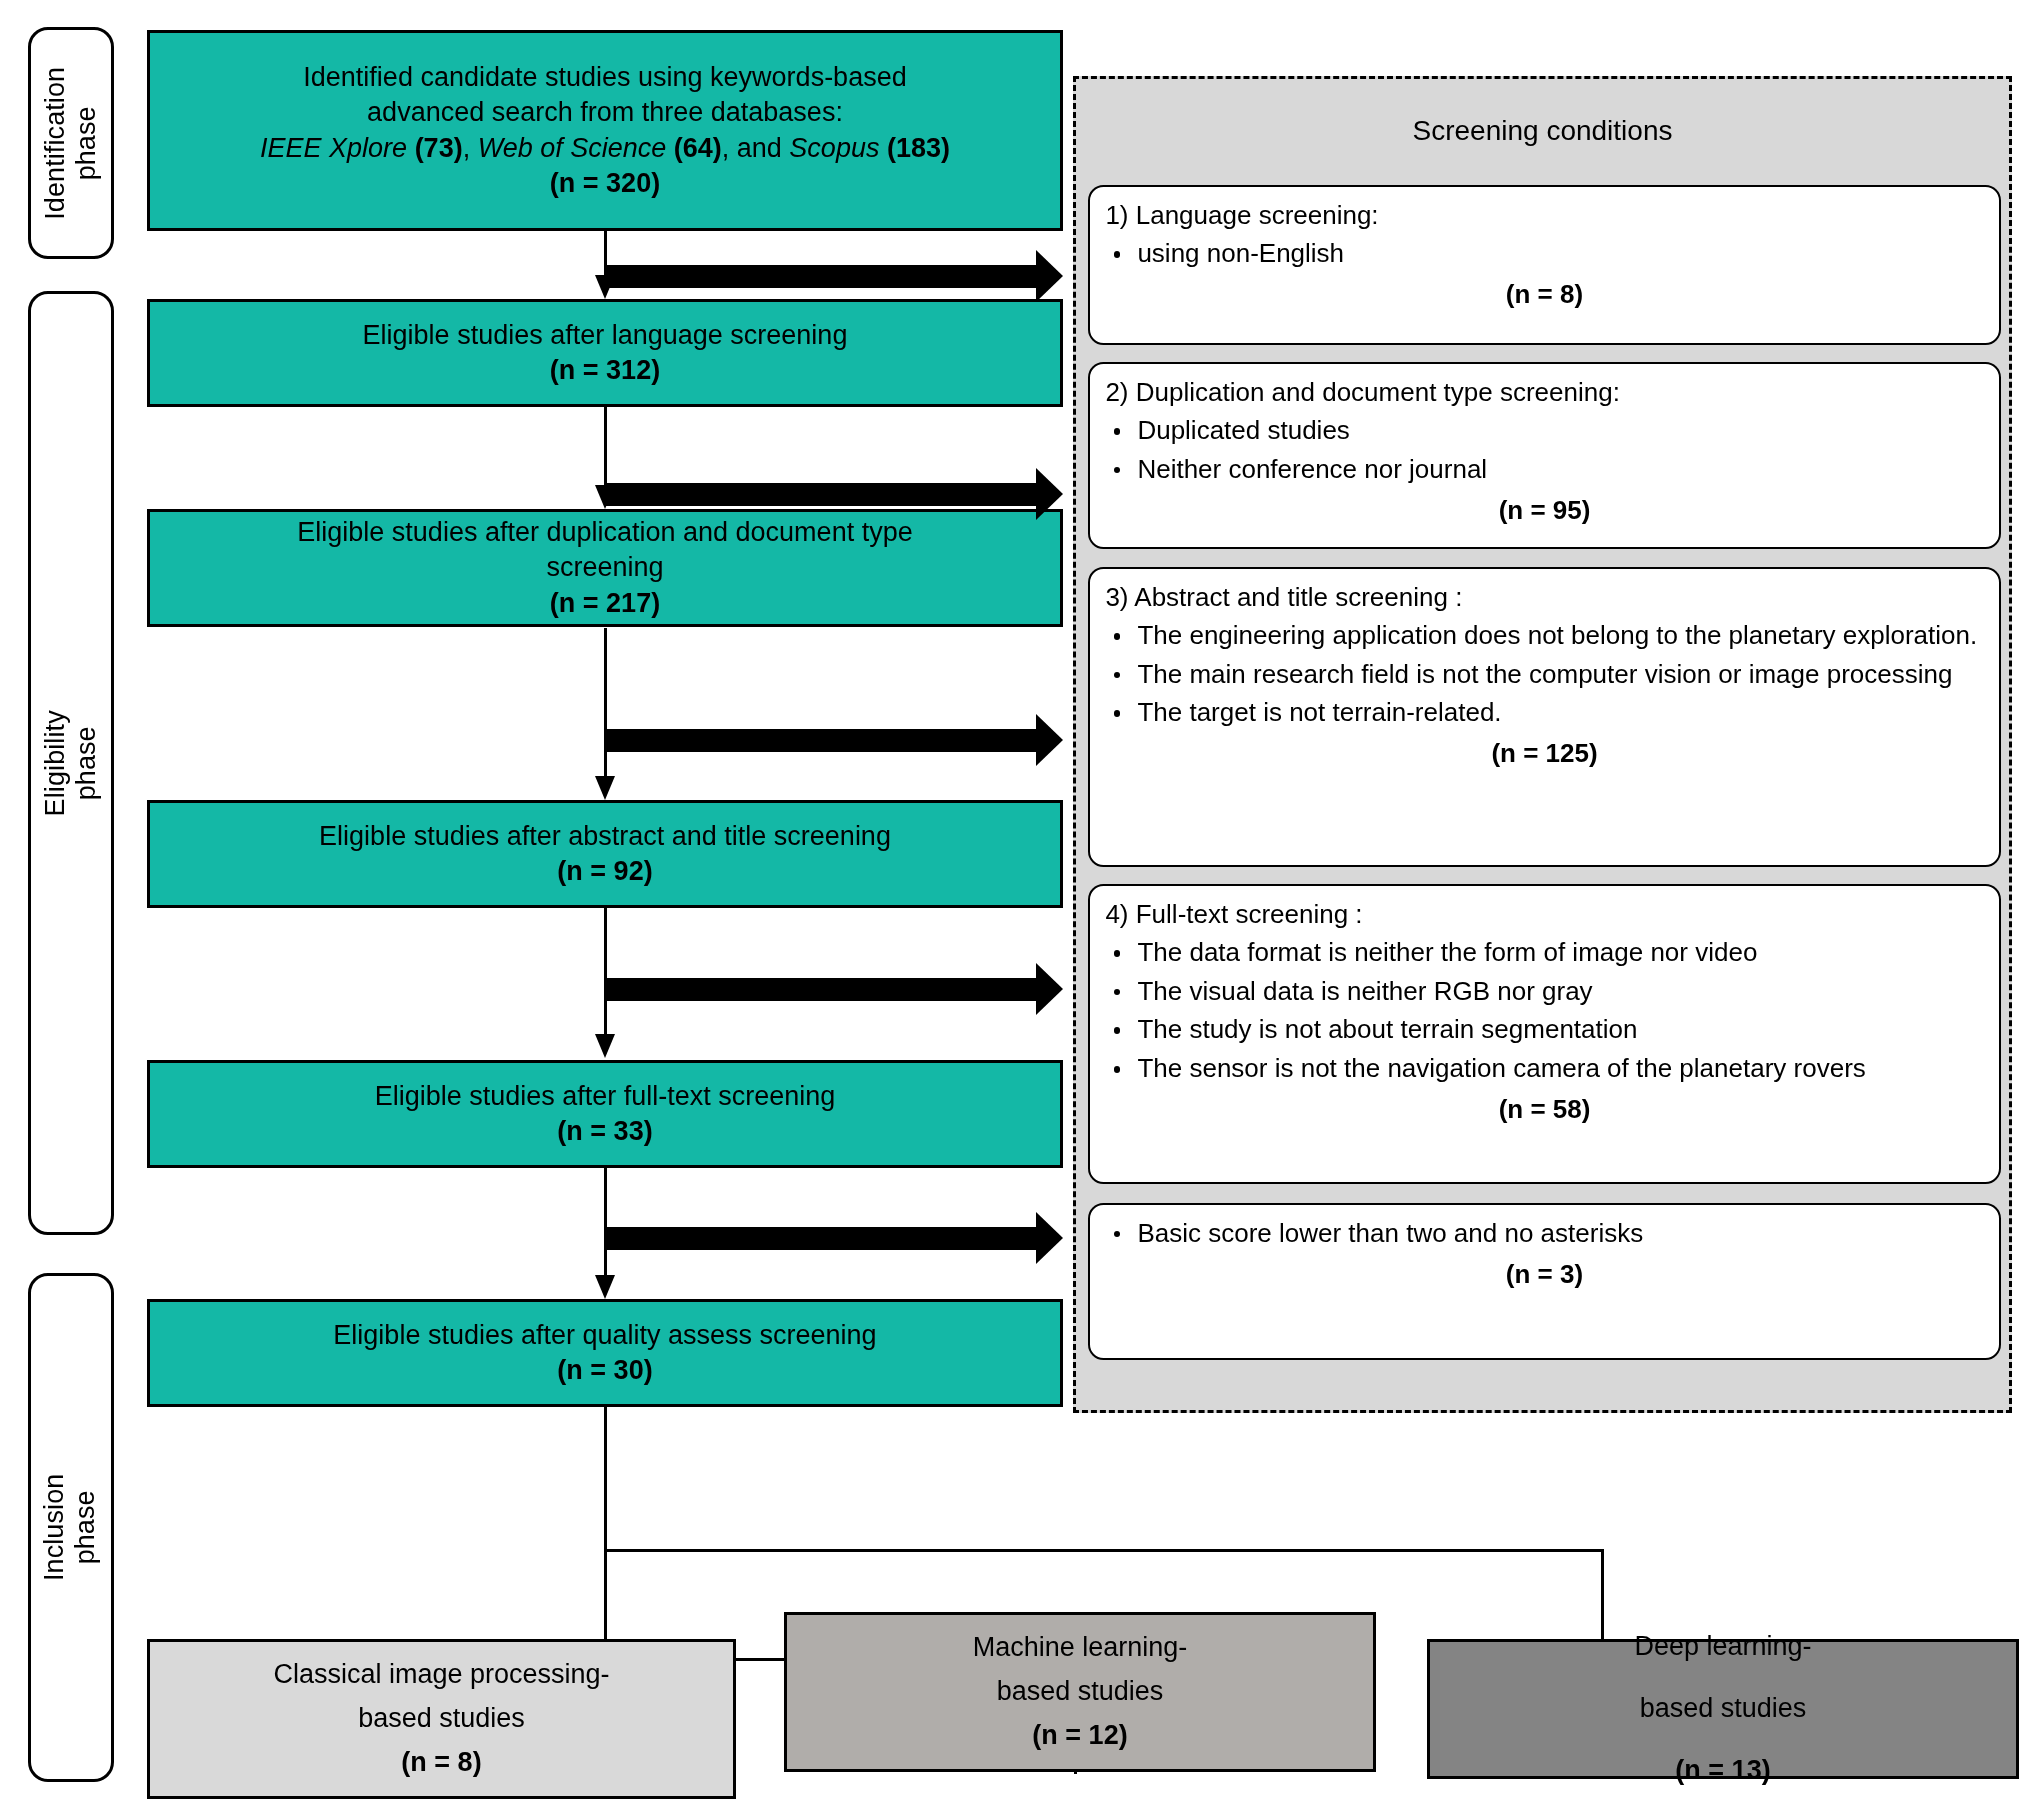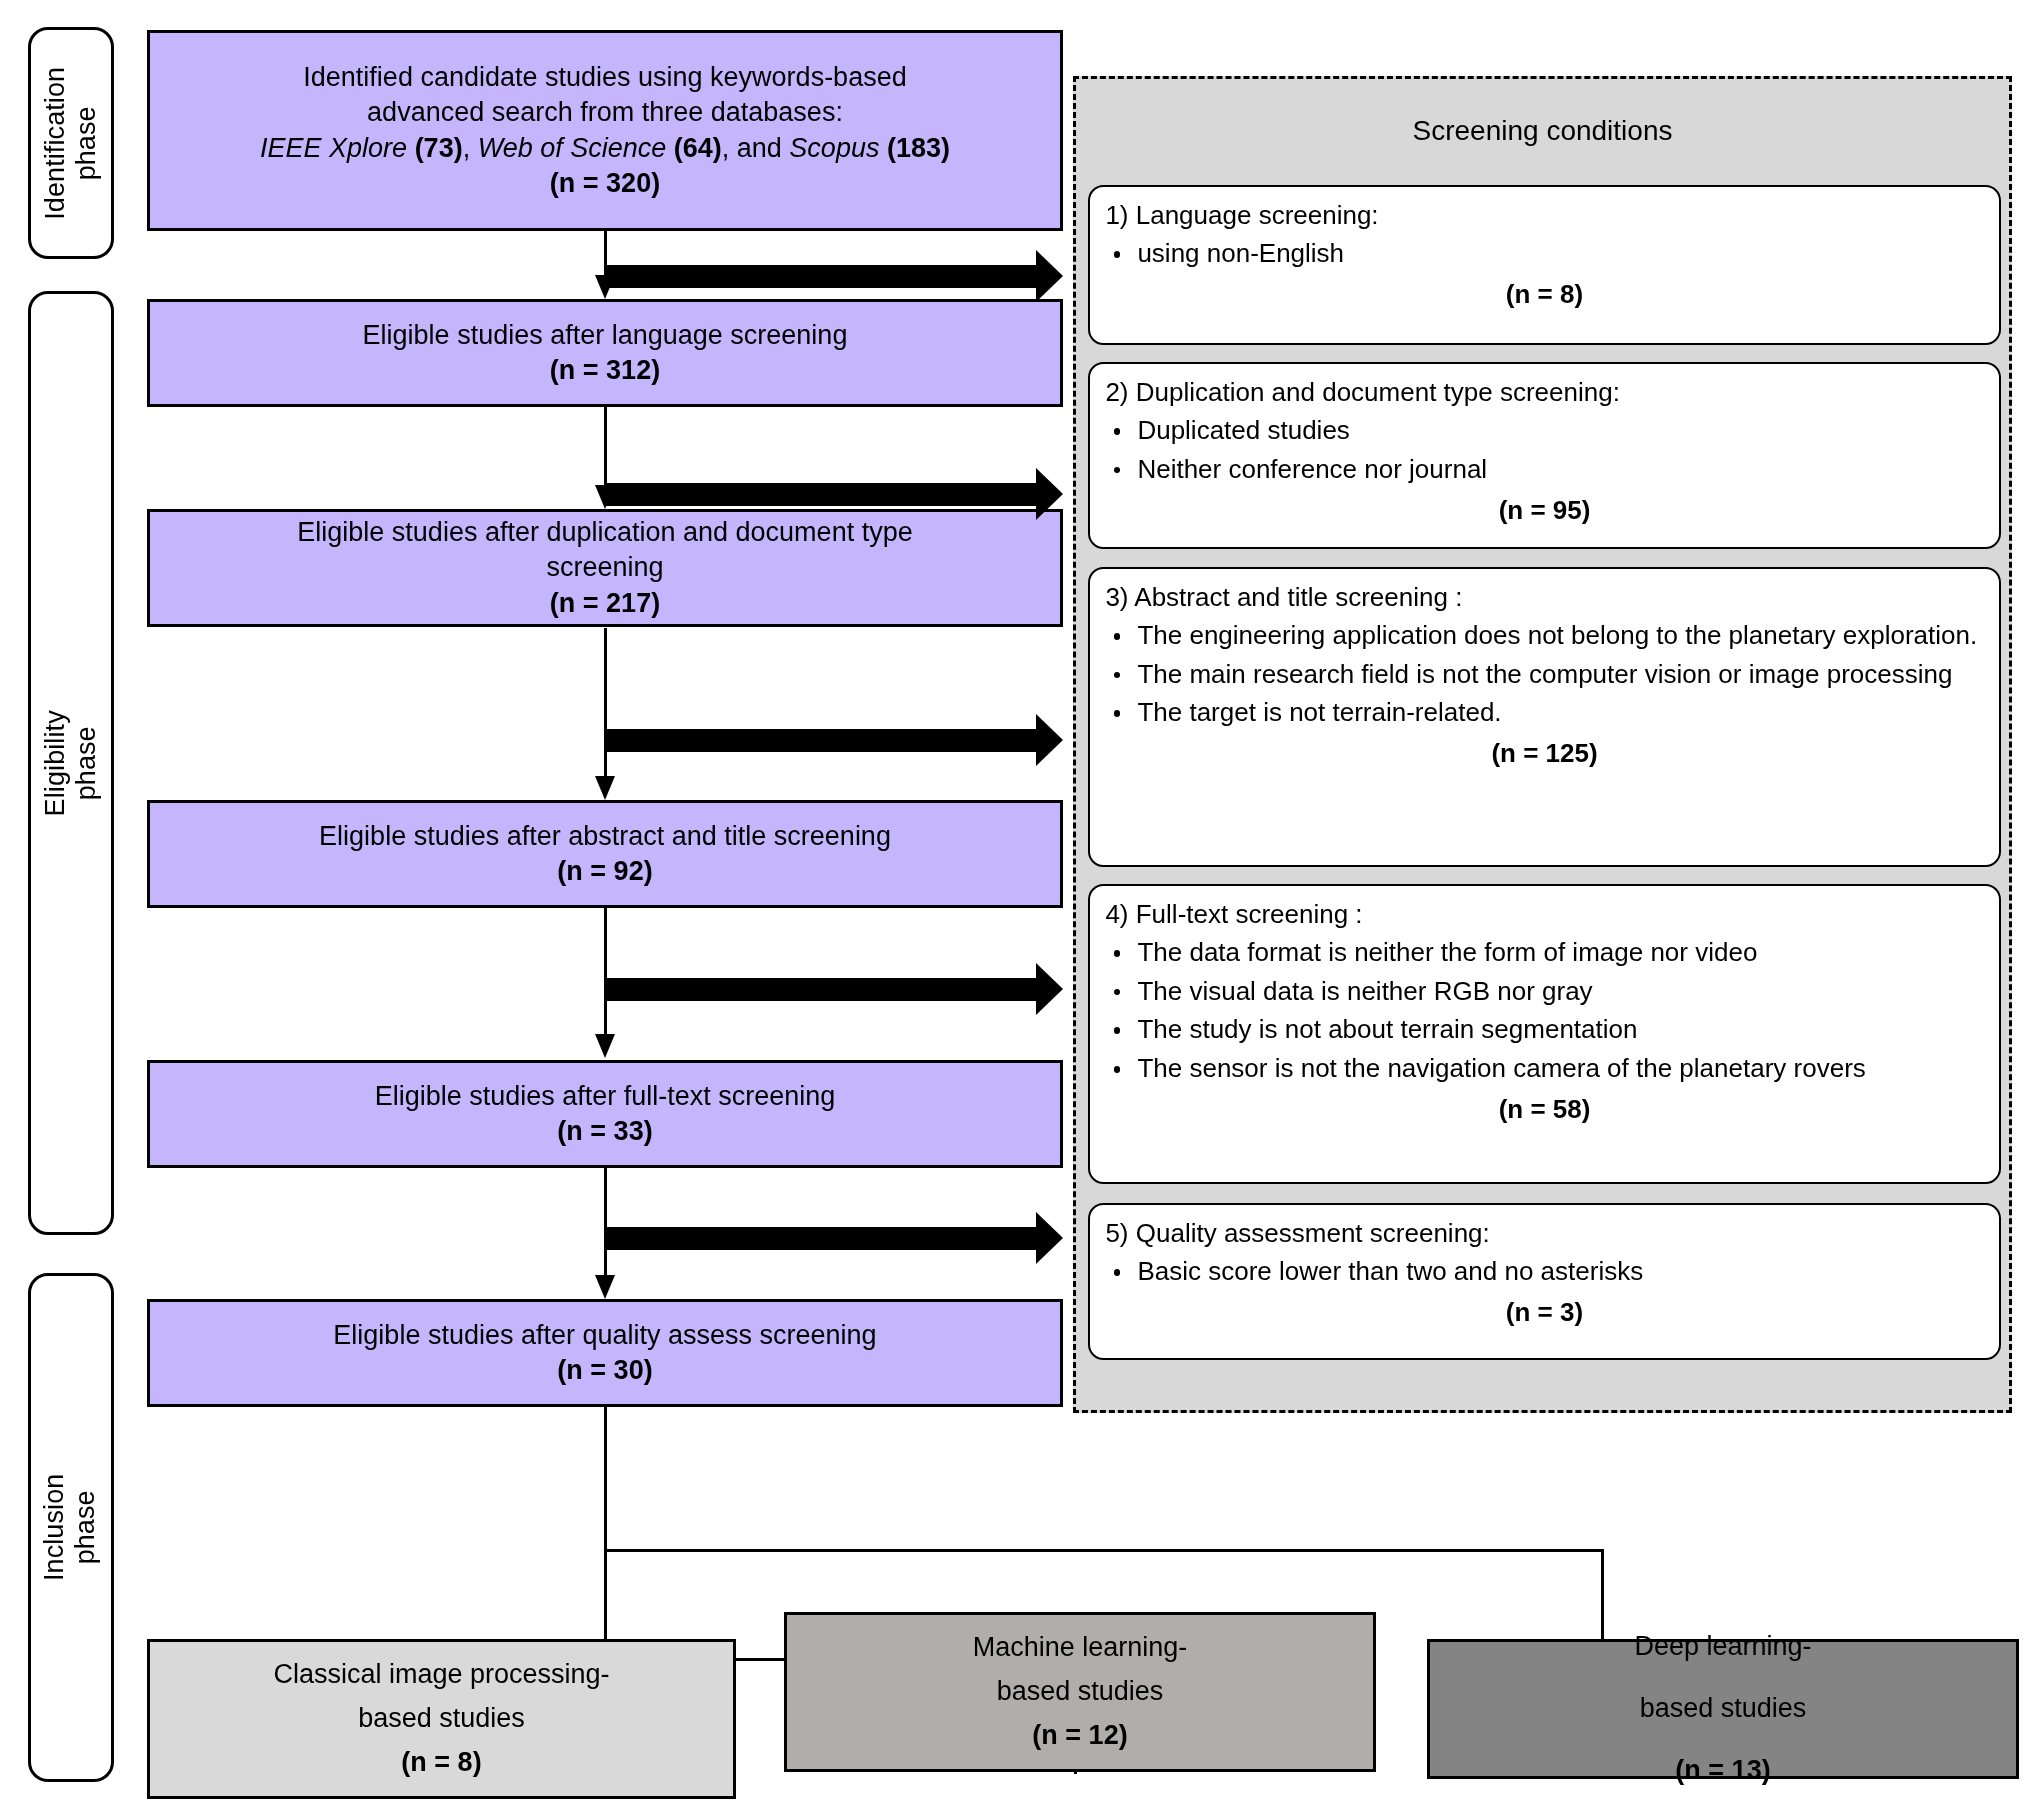--- a/index.html
+++ b/index.html
@@ -11,21 +11,21 @@
     position:absolute;border:3px solid #000;border-radius:20px;background:#fff;
     box-sizing:border-box;display:flex;align-items:center;justify-content:center;
   }
   .phase .rot{
     transform:rotate(-90deg);white-space:nowrap;text-align:center;
     font-size:27px;line-height:1.16;letter-spacing:0.1px;
   }
 
   
   .flowbox{
-    position:absolute;border:3px solid #000;background:#c4b5fd;box-sizing:border-box;
+    position:absolute;border:3px solid #000;background:#14b8a6;box-sizing:border-box;
     display:flex;flex-direction:column;align-items:center;justify-content:center;
     text-align:left;font-size:27px;line-height:1.30;padding:3.6px 13px;
   }
   .flowbox .n{font-weight:bold;}
   .flowbox .ital{font-style:italic;}
   .flowbox .bd{font-weight:bold;}
 
   
   .result{
     position:absolute;border:3px solid #000;box-sizing:border-box;
@@ -193,21 +193,20 @@
     <ul>
       <li class="nolast">The data format is neither the form of image nor video</li>
       <li class="nolast">The visual data is neither RGB nor gray</li>
       <li class="nolast">The study is not about terrain segmentation</li>
       <li>The sensor is not the navigation camera of the planetary rovers</li>
     </ul>
     <span class="tot">(n = 58)</span>
   </div>
 
   <div class="cond" style="left:1088px;top:1203px;width:913px;height:157px;">
-    <span class="hd">5) Quality assessment screening:</span>
     <ul>
       <li class="nolast">Basic score lower than two and no asterisks</li>
     </ul>
     <span class="tot">(n = 3)</span>
   </div>
 
   <div class="vline" style="left:604px;top:1407px;height:243px;"></div>
 
   <div class="hline" style="left:604px;top:1549px;width:1000px;"></div>
   <div class="vline" style="left:1601px;top:1549px;height:225px;"></div>

